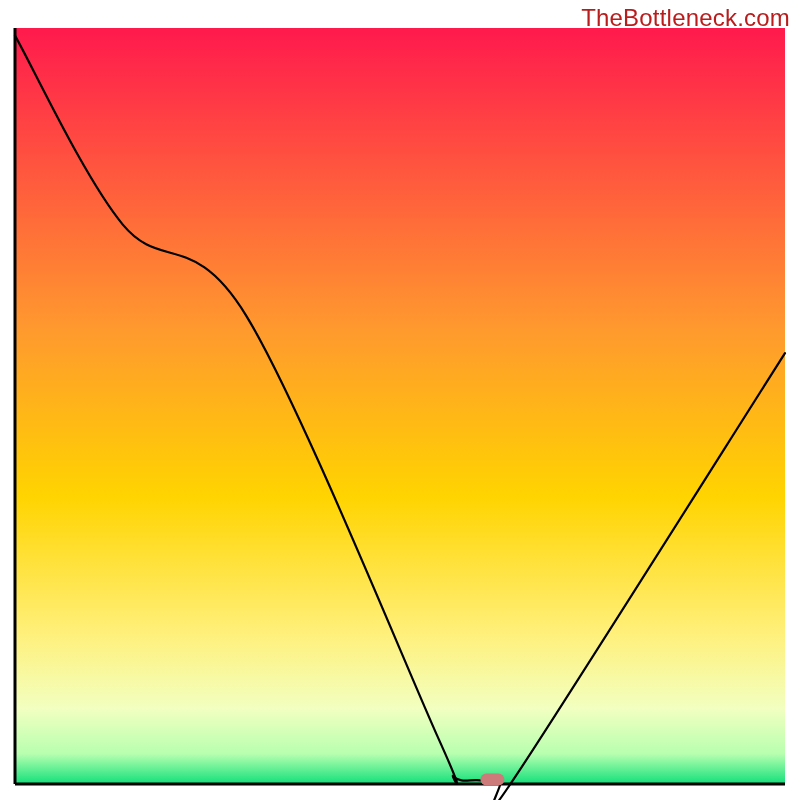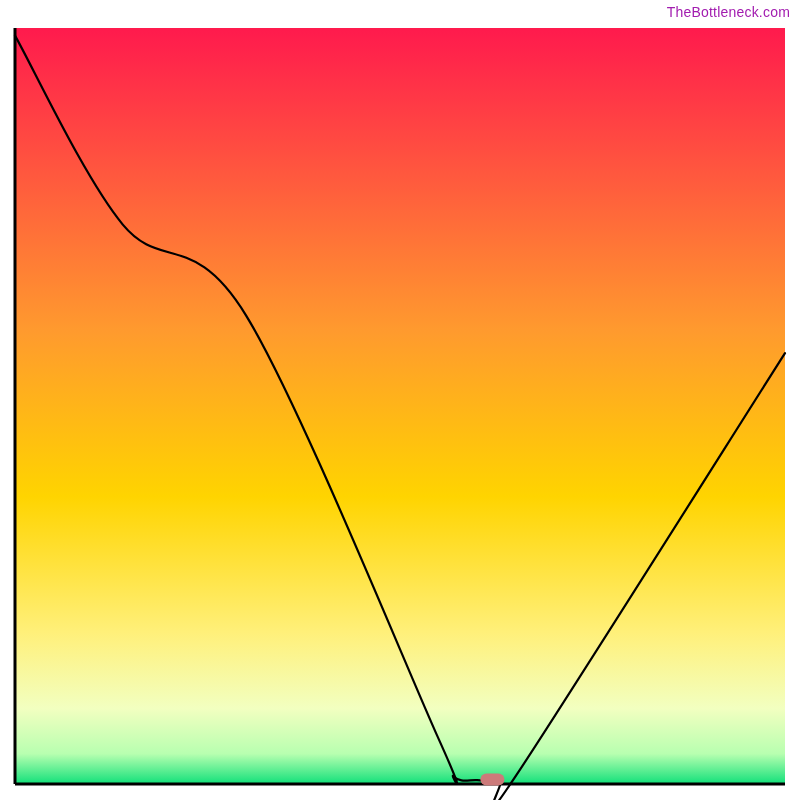--- a/index.html
+++ b/index.html
@@ -13,22 +13,22 @@
   }
   .frame {
     position: relative;
     width: 800px;
     height: 800px;
   }
   .watermark {
     position: absolute;
     top: 4px;
     right: 10px;
-    color: #a21caf;
-    font-size: 14px;
+    color: #b91c1c;
+    font-size: 24px;
     font-weight: 400;
     letter-spacing: 0.2px;
     z-index: 10;
   }
   svg.chart {
     position: absolute;
     left: 0;
     top: 0;
     width: 800px;
     height: 800px;

